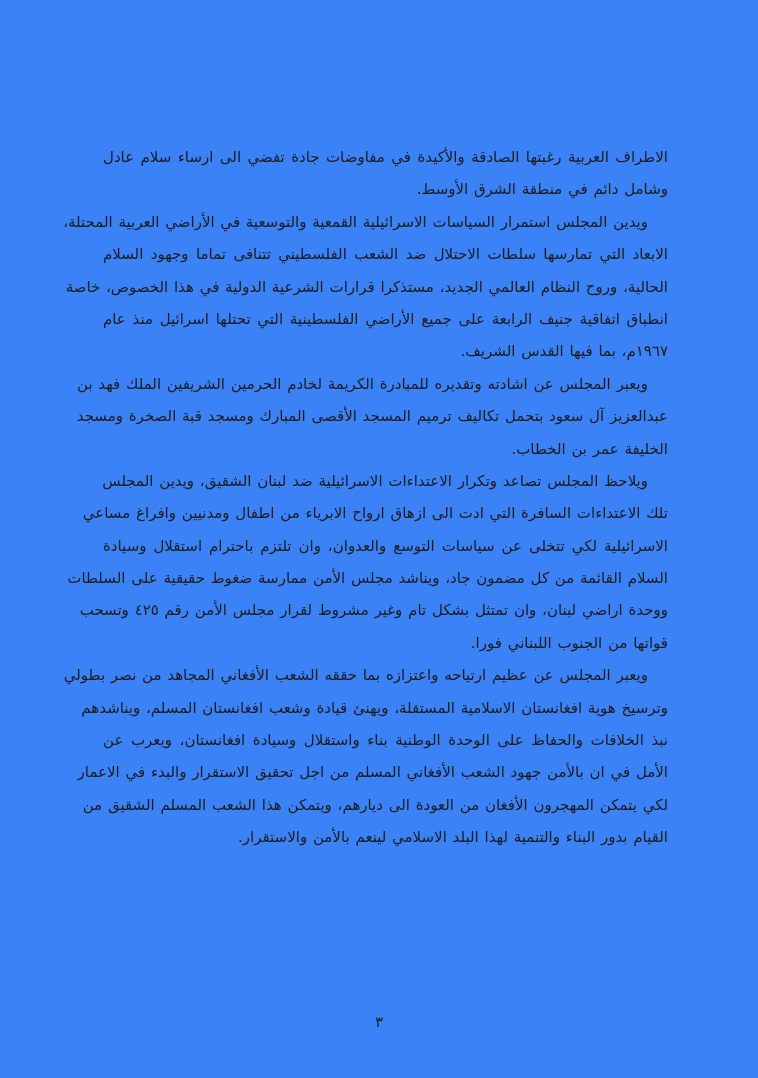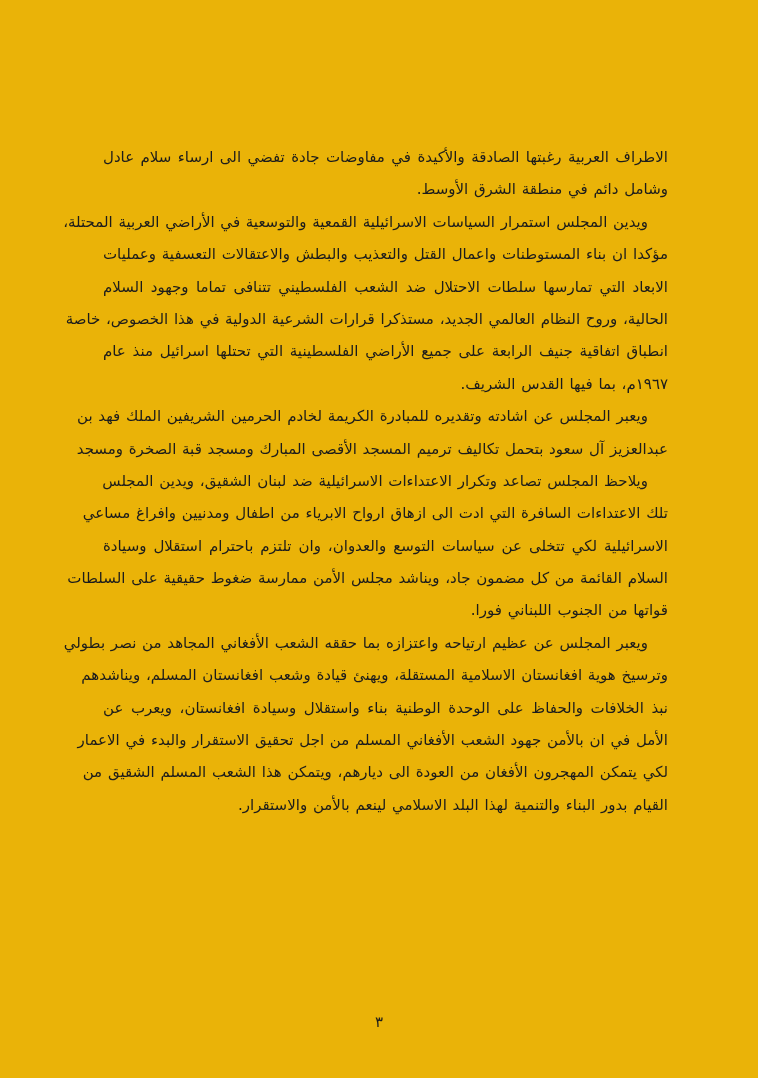--- a/index.html
+++ b/index.html
@@ -4,21 +4,21 @@
 <style>
   html, body {
     margin: 0;
     padding: 0;
     background: #ffffff;
   }
   .page {
     position: relative;
     width: 758px;
     height: 1078px;
-    background: #eab308;
+    background: #3b82f6;
     overflow: hidden;
     font-family: "DejaVu Sans", sans-serif;
     color: #1c1c1c;
   }
   .text-block {
     position: absolute;
     top: 141px;
     left: 103px;
     right: 90px;
     direction: rtl;
@@ -57,35 +57,36 @@
 <body>
 
 <div class="page">
   <div class="text-block" id="text-block">
       <div class="para">
         <div class="line">الاطراف العربية رغبتها الصادقة والأكيدة في مفاوضات جادة تفضي الى ارساء سلام عادل</div>
         <div class="line last">وشامل دائم في منطقة الشرق الأوسط.</div>
       </div>
       <div class="para">
         <div class="line indent">ويدين المجلس استمرار السياسات الاسرائيلية القمعية والتوسعية في الأراضي العربية المحتلة،</div>
-        <div class="line">مؤكدا ان بناء المستوطنات واعمال القتل والتعذيب والبطش والاعتقالات التعسفية وعمليات</div>
         <div class="line">الابعاد التي تمارسها سلطات الاحتلال ضد الشعب الفلسطيني تتنافى تماما وجهود السلام</div>
         <div class="line">الحالية، وروح النظام العالمي الجديد، مستذكرا قرارات الشرعية الدولية في هذا الخصوص، خاصة</div>
         <div class="line">انطباق اتفاقية جنيف الرابعة على جميع الأراضي الفلسطينية التي تحتلها اسرائيل منذ عام</div>
         <div class="line last">١٩٦٧م، بما فيها القدس الشريف.</div>
       </div>
       <div class="para">
         <div class="line indent">ويعبر المجلس عن اشادته وتقديره للمبادرة الكريمة لخادم الحرمين الشريفين الملك فهد بن</div>
         <div class="line">عبدالعزيز آل سعود بتحمل تكاليف ترميم المسجد الأقصى المبارك ومسجد قبة الصخرة ومسجد</div>
+        <div class="line last">الخليفة عمر بن الخطاب.</div>
       </div>
       <div class="para">
         <div class="line indent">ويلاحظ المجلس تصاعد وتكرار الاعتداءات الاسرائيلية ضد لبنان الشقيق، ويدين المجلس</div>
         <div class="line">تلك الاعتداءات السافرة التي ادت الى ازهاق ارواح الابرياء من اطفال ومدنيين وافراغ مساعي</div>
         <div class="line">الاسرائيلية لكي تتخلى عن سياسات التوسع والعدوان، وان تلتزم باحترام استقلال وسيادة</div>
         <div class="line">السلام القائمة من كل مضمون جاد، ويناشد مجلس الأمن ممارسة ضغوط حقيقية على السلطات</div>
+        <div class="line">ووحدة اراضي لبنان، وان تمتثل بشكل تام وغير مشروط لقرار مجلس الأمن رقم ٤٢٥ وتسحب</div>
         <div class="line last">قواتها من الجنوب اللبناني فورا.</div>
       </div>
       <div class="para">
         <div class="line indent">ويعبر المجلس عن عظيم ارتياحه واعتزازه بما حققه الشعب الأفغاني المجاهد من نصر بطولي</div>
         <div class="line">وترسيخ هوية افغانستان الاسلامية المستقلة، ويهنئ قيادة وشعب افغانستان المسلم، ويناشدهم</div>
         <div class="line">نبذ الخلافات والحفاظ على الوحدة الوطنية بناء واستقلال وسيادة افغانستان، ويعرب عن</div>
         <div class="line">الأمل في ان بالأمن جهود الشعب الأفغاني المسلم من اجل تحقيق الاستقرار والبدء في الاعمار</div>
         <div class="line">لكي يتمكن المهجرون الأفغان من العودة الى ديارهم، ويتمكن هذا الشعب المسلم الشقيق من</div>
         <div class="line last">القيام بدور البناء والتنمية لهذا البلد الاسلامي لينعم بالأمن والاستقرار.</div>
       </div>

